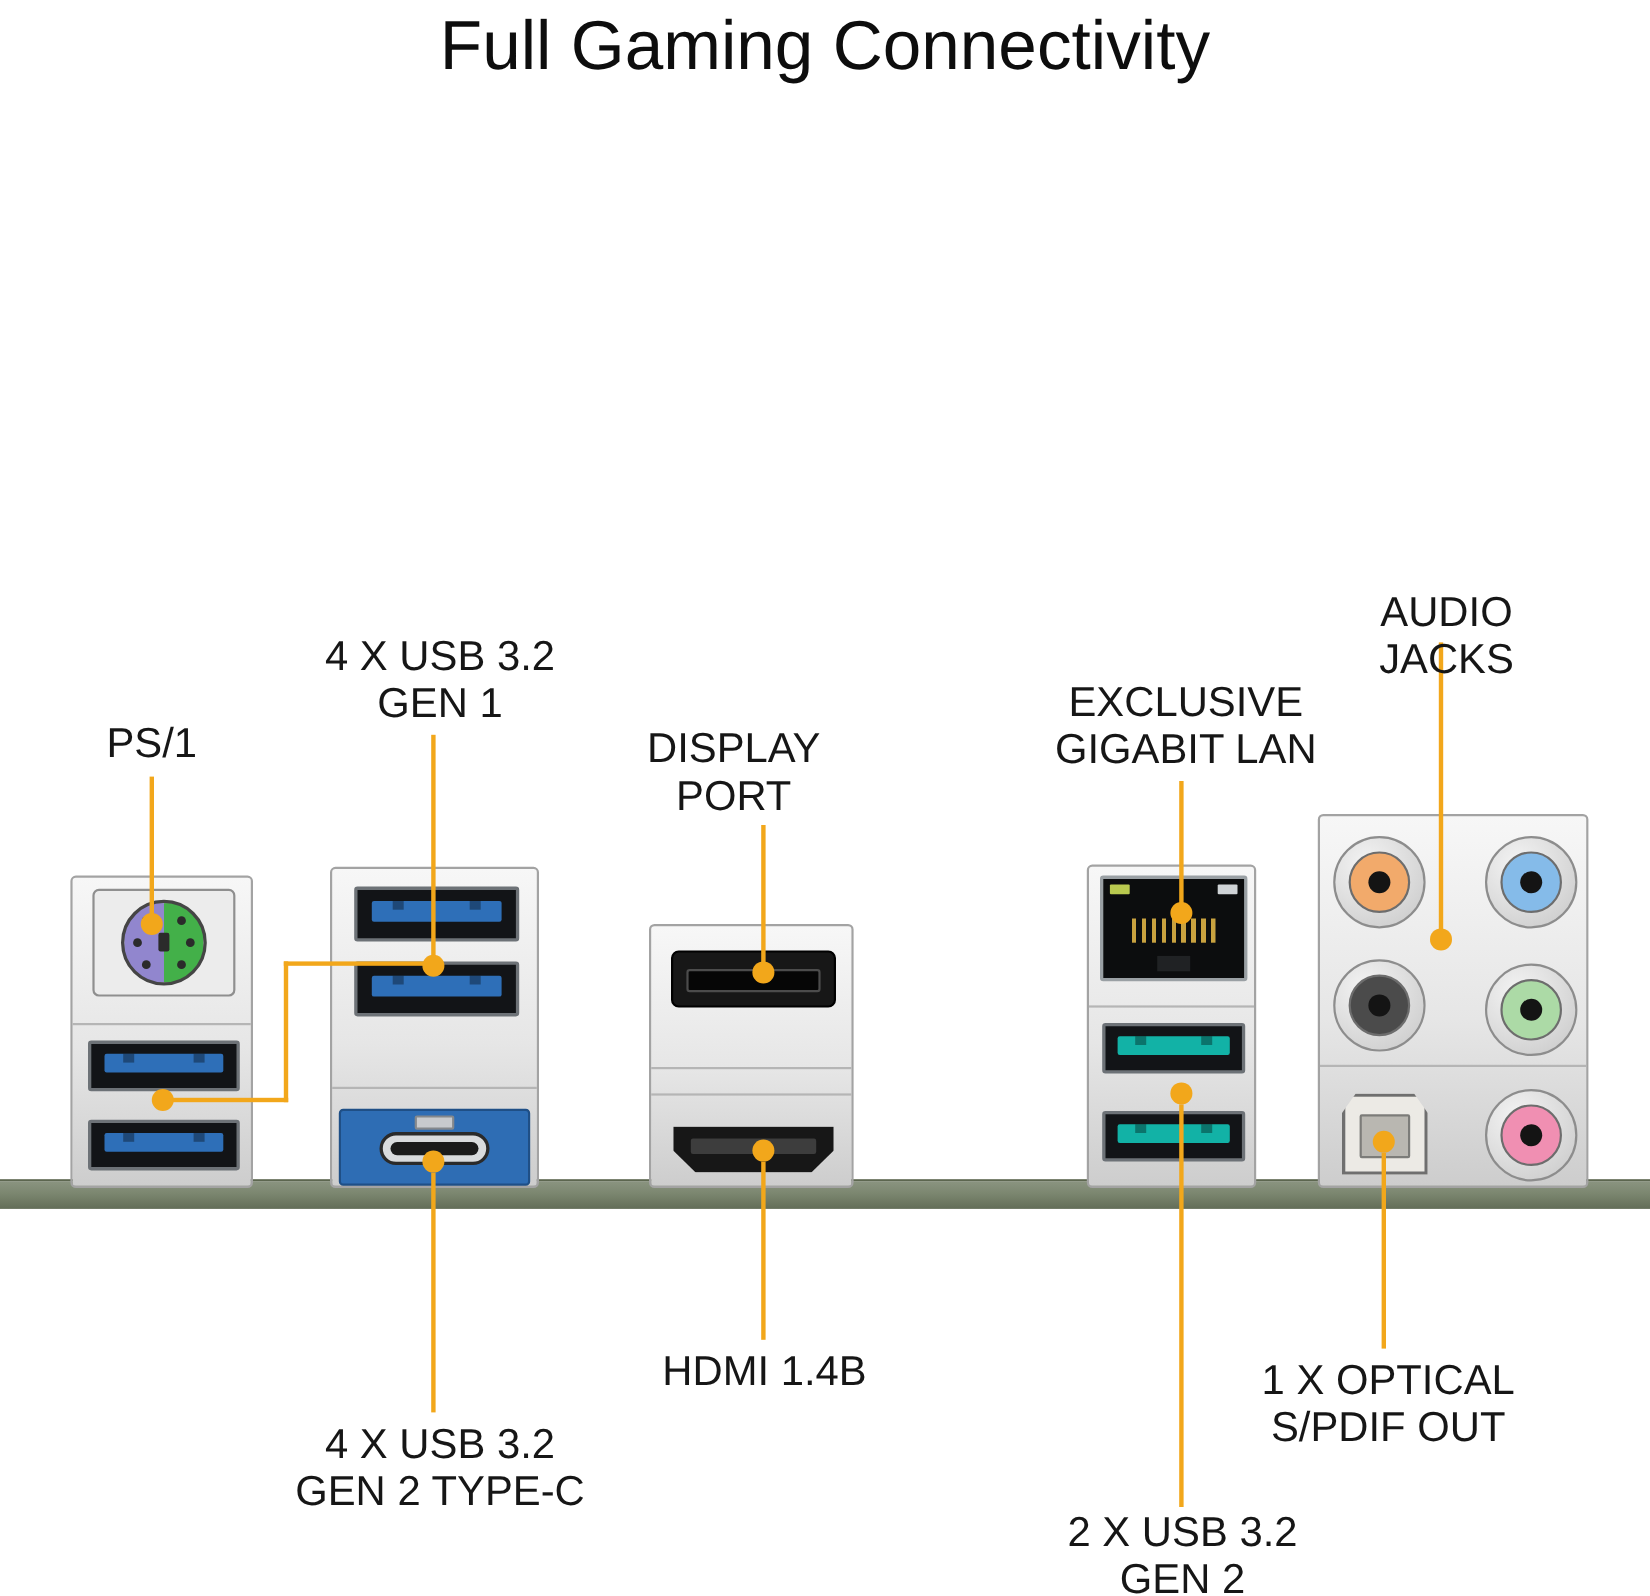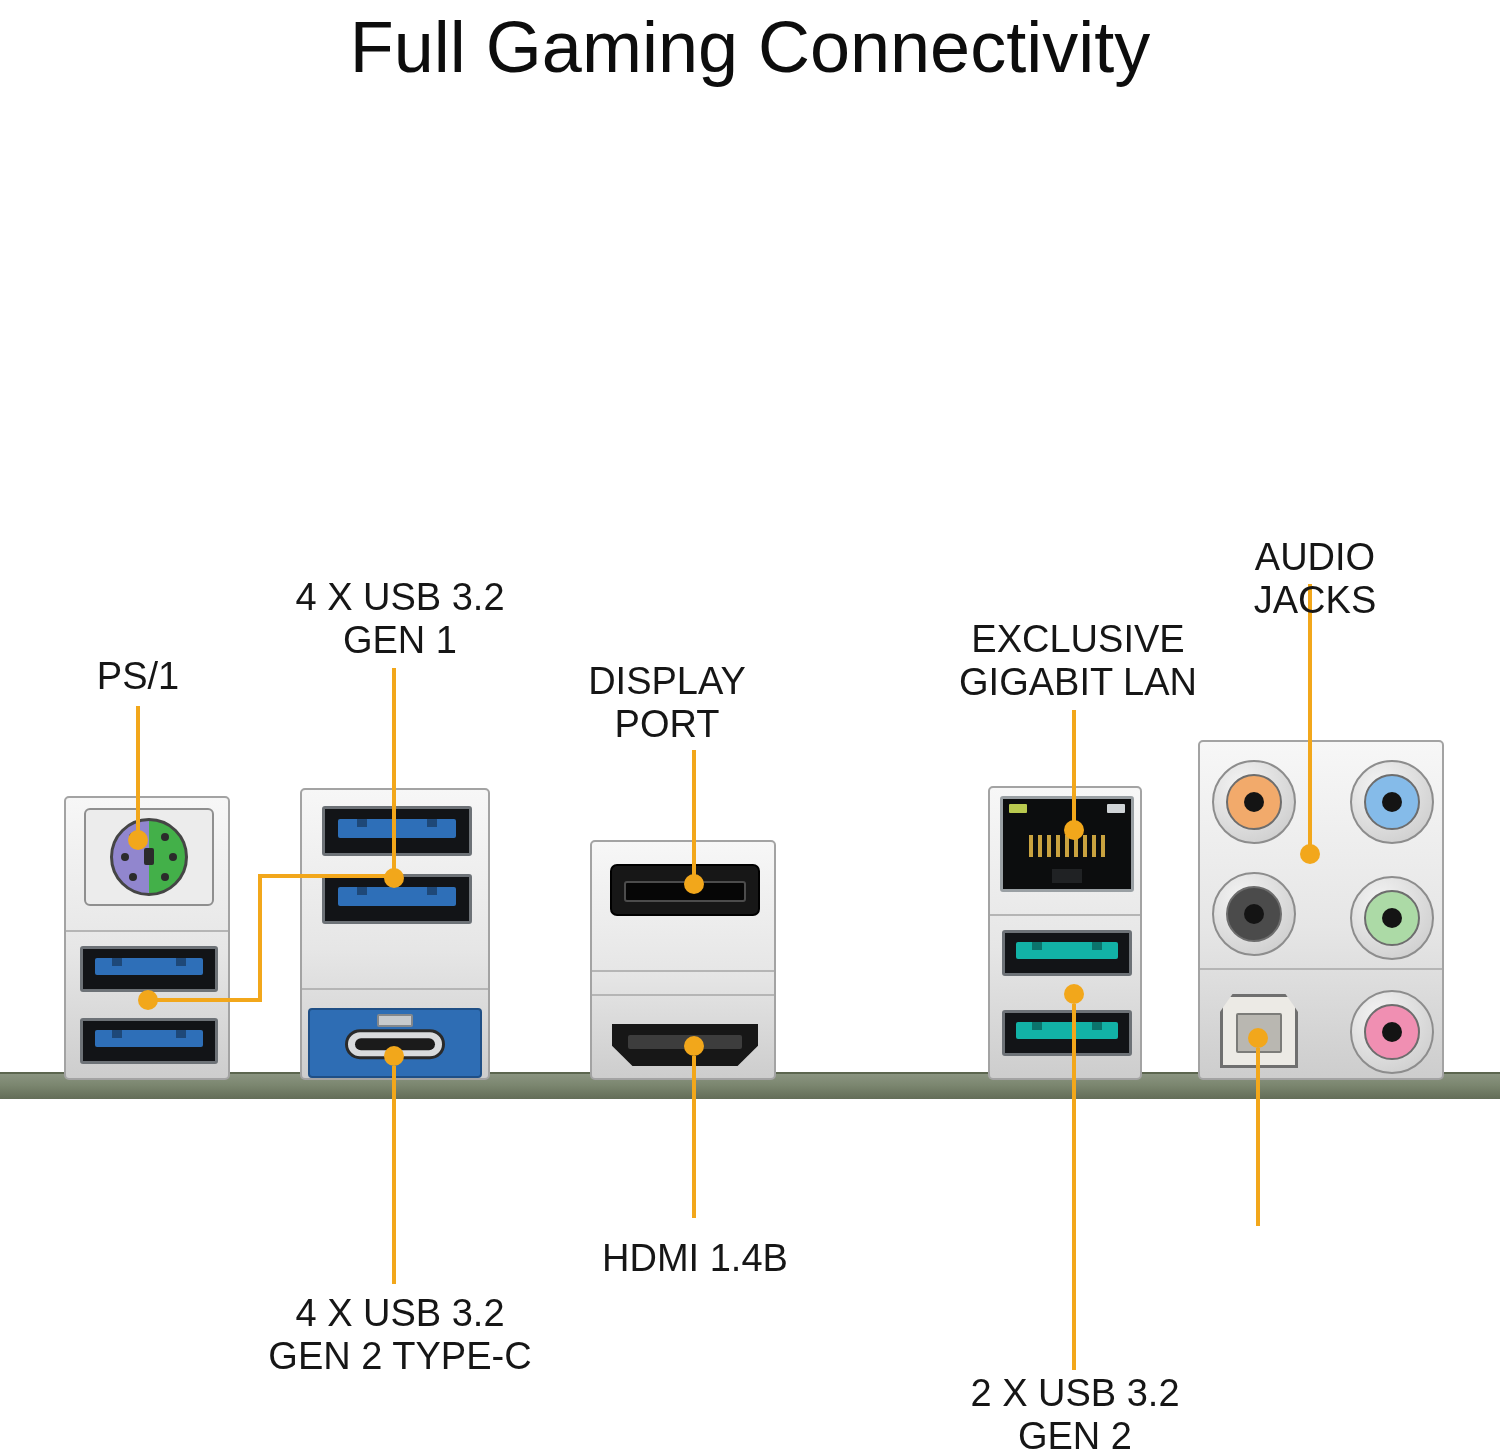--- a/index.html
+++ b/index.html
@@ -3,21 +3,21 @@
 <meta charset="utf-8">
 <style>
   html,body{margin:0;padding:0;background:#fff;}
   .canvas{
     position:relative;width:1500px;height:1451px;background:#fff;overflow:hidden;
     font-family:"Liberation Sans", sans-serif;color:#111;
   }
   
   .title{
     position:absolute;top:0;left:0;width:100%;margin:0;padding-top:6px;
-    text-align:center;font-size:72px;font-weight:400;color:#0d0d0d;letter-spacing:0;
+    text-align:center;font-size:63px;font-weight:400;color:#0d0d0d;letter-spacing:0;
   }
   
   .pcb{
     position:absolute;left:0;top:1072px;width:1500px;height:27px;
     background:linear-gradient(180deg,#8a9480 0%,var(--pcb-green,#7B866F) 45%,#636d58 100%);
     border-top:2px solid #5c664f;box-sizing:border-box;
   }
   
   .cluster{
     position:absolute;box-sizing:border-box;
@@ -149,21 +149,21 @@
   .ln-ps2{left:136px;top:706px;width:4px;height:134px;}       .dt-ps2{left:128px;top:830px;}
   .lb-ps2{left:58px;top:655px;width:160px;}
   .ln-usb1{left:392px;top:668px;width:4px;height:210px;}      .dt-usb1{left:384px;top:868px;}
   .ln-usb1a{left:258px;top:874px;width:138px;height:4px;}
   .ln-usb1b{left:258px;top:874px;width:4px;height:128px;}
   .ln-usb1c{left:148px;top:998px;width:114px;height:4px;}     .dt-usb1b{left:138px;top:990px;}
   .lb-usb1{left:280px;top:576px;width:240px;}
   .ln-dp{left:692px;top:750px;width:4px;height:134px;}        .dt-dp{left:684px;top:874px;}
   .lb-dp{left:567px;top:660px;width:200px;}
   .ln-hdmi{left:692px;top:1056px;width:4px;height:162px;}     .dt-hdmi{left:684px;top:1036px;}
-  .lb-hdmi{left:570px;top:1226px;width:250px;margin-top:11px;}
+  .lb-hdmi{left:570px;top:1226px;width:250px;}
   .ln-lan{left:1072px;top:710px;width:4px;height:120px;}      .dt-lan{left:1064px;top:820px;}
   .lb-lan{left:948px;top:618px;width:260px;}
   .ln-audio{left:1308px;top:584px;width:4px;height:270px;}    .dt-audio{left:1300px;top:844px;}
   .lb-audio{left:1190px;top:536px;width:250px;}
   .ln-opt{left:1256px;top:1048px;width:4px;height:178px;}     .dt-opt{left:1248px;top:1028px;}
   .lb-opt{left:1130px;top:1234px;width:264px;}
   .ln-usb2{left:1072px;top:1004px;width:4px;height:366px;}    .dt-usb2{left:1064px;top:984px;}
   .lb-usb2{left:955px;top:1372px;width:240px;}
   .ln-typec{left:392px;top:1066px;width:4px;height:218px;}    .dt-typec{left:384px;top:1046px;}
   .lb-typec{left:255px;top:1292px;width:290px;}
@@ -293,18 +293,20 @@
 
   <div class="lb lb-ps2">PS/1</div>
   <div class="lb lb-usb1">4 X USB 3.2
 GEN 1</div>
   <div class="lb lb-dp">DISPLAY
 PORT</div>
   <div class="lb lb-hdmi">HDMI 1.4B</div>
   <div class="lb lb-audio">AUDIO JACKS</div>
   <div class="lb lb-lan">EXCLUSIVE
 GIGABIT LAN</div>
+  <div class="lb lb-opt">1 X OPTICAL
+S/PDIF OUT</div>
   <div class="lb lb-usb2">2 X USB 3.2
 GEN 2</div>
   <div class="lb lb-typec">4 X USB 3.2
 GEN 2 TYPE-C</div>
 
 </div>
 
 </body></html>

